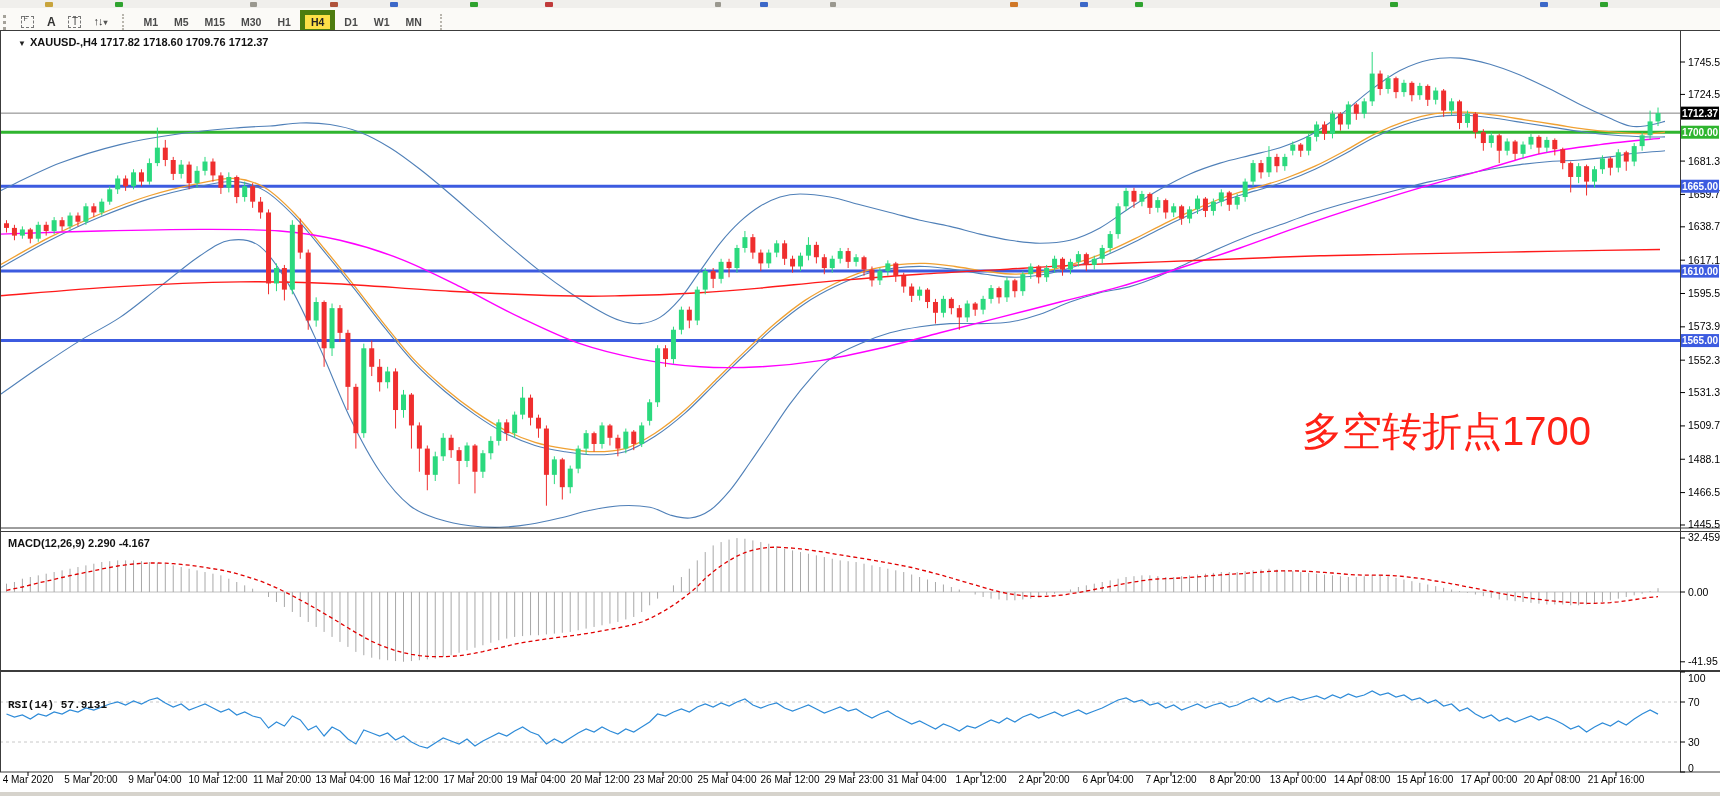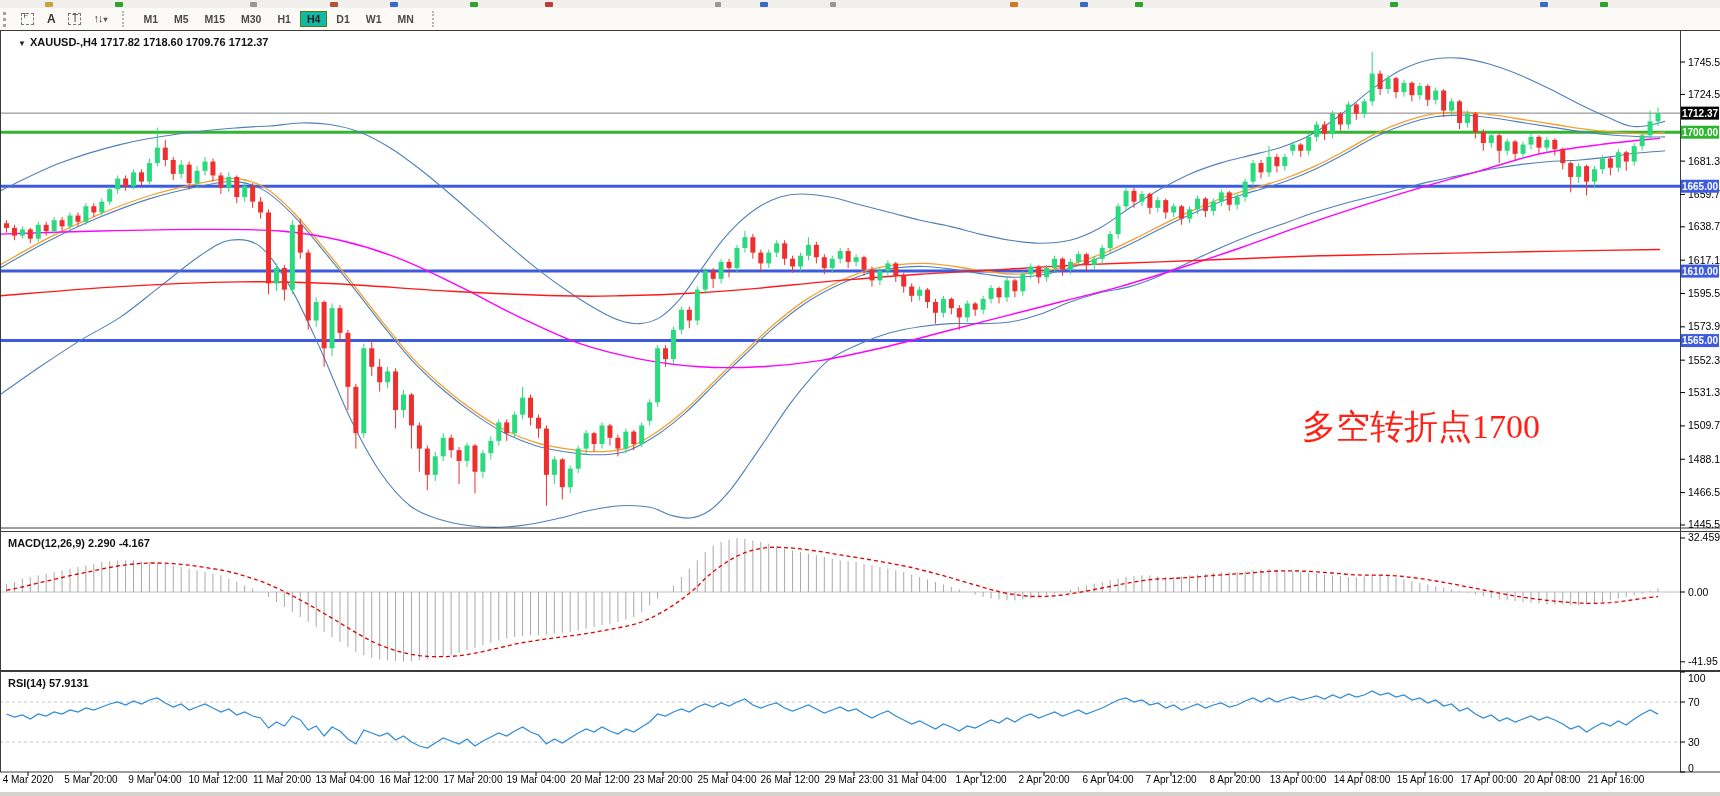--- a/index.html
+++ b/index.html
@@ -7,30 +7,30 @@
   #toolbar-top{position:absolute;left:0;top:0;width:1720px;height:8px;background:#f0efec;border-bottom:1px solid #dcdad4;}
   .frag{position:absolute;top:2px;height:5px;border-radius:1px;}
   #toolbar{position:absolute;left:0;top:8px;width:1720px;height:22px;background:#fbfaf7;border-bottom:1px solid #c9c6bf;}
   .tool{display:inline-block;vertical-align:middle;margin:2px 4px 0 4px;color:#333;font-size:12px;font-weight:700;line-height:16px;}
   #drag-handle{width:3px;height:15px;border-left:3px dotted #a5a29a;margin-left:3px;}
   .dashedbox{width:13px;height:12px;border:1px dashed #777;font-size:7px;font-weight:400;color:#444;
      display:inline-flex;align-items:flex-end;justify-content:flex-start;padding:0 0 0 1px;box-sizing:border-box;}
   .sep{display:inline-block;vertical-align:middle;width:1px;height:16px;border-left:2px dotted #b9b6ae;margin:2px 6px 0 6px;}
   .tfbtn{display:inline-block;vertical-align:middle;margin:2px 1px 0 1px;padding:1px 6px;font-size:10.5px;font-weight:700;
      color:#4a4a4a;border:1px solid transparent;cursor:default;text-align:right;}
-  .tfbtn.active{background:#14b8a6;border:1px solid #4d7c0f;color:#222;}
+  .tfbtn.active{background:#fde047;border:5px solid #4d7c0f;color:#222;}
   .arrowsglyph{font-weight:400;font-size:11px;letter-spacing:-1px;}
   .caret{font-size:8px;color:#555;margin-left:1px;}
   #chart-wrap{position:absolute;left:0;top:30px;width:1720px;height:766px;}
   #overlay-symbol{position:absolute;left:18px;top:36px;font-size:11px;font-weight:700;color:#111;}
   #overlay-symbol .tri{font-size:8px;margin-right:4px;color:#222;}
   #overlay-macd{position:absolute;left:8px;top:537px;font-size:11px;font-weight:700;color:#111;}
-  #overlay-rsi{position:absolute;left:8px;top:677px;font-size:11px;font-weight:700;color:#111;}
-  #annotation{position:absolute;left:1302px;top:404px;font-size:34px;color:#ff2116;white-space:nowrap;
-     font-family:Liberation Serif, serif;}
+  #overlay-rsi{position:absolute;left:8px;top:699px;font-size:11px;font-weight:700;color:#111;font-family:Liberation Mono, monospace;}
+  #annotation{position:absolute;left:1302px;top:404px;font-size:40px;color:#ff2116;white-space:nowrap;
+     font-family:Liberation Sans, sans-serif;}
 </style>
 </head>
 <body>
 
 <div id="toolbar-top">
     <span class="frag" style="left: 45px; width: 8px; background: rgb(200, 164, 60);"></span>
     <span class="frag" style="left: 115px; width: 8px; background: rgb(47, 163, 47);"></span>
     <span class="frag" style="left: 250px; width: 7px; background: rgb(154, 152, 143);"></span>
     <span class="frag" style="left: 330px; width: 8px; background: rgb(176, 83, 58);"></span>
     <span class="frag" style="left: 390px; width: 8px; background: rgb(60, 104, 200);"></span>

